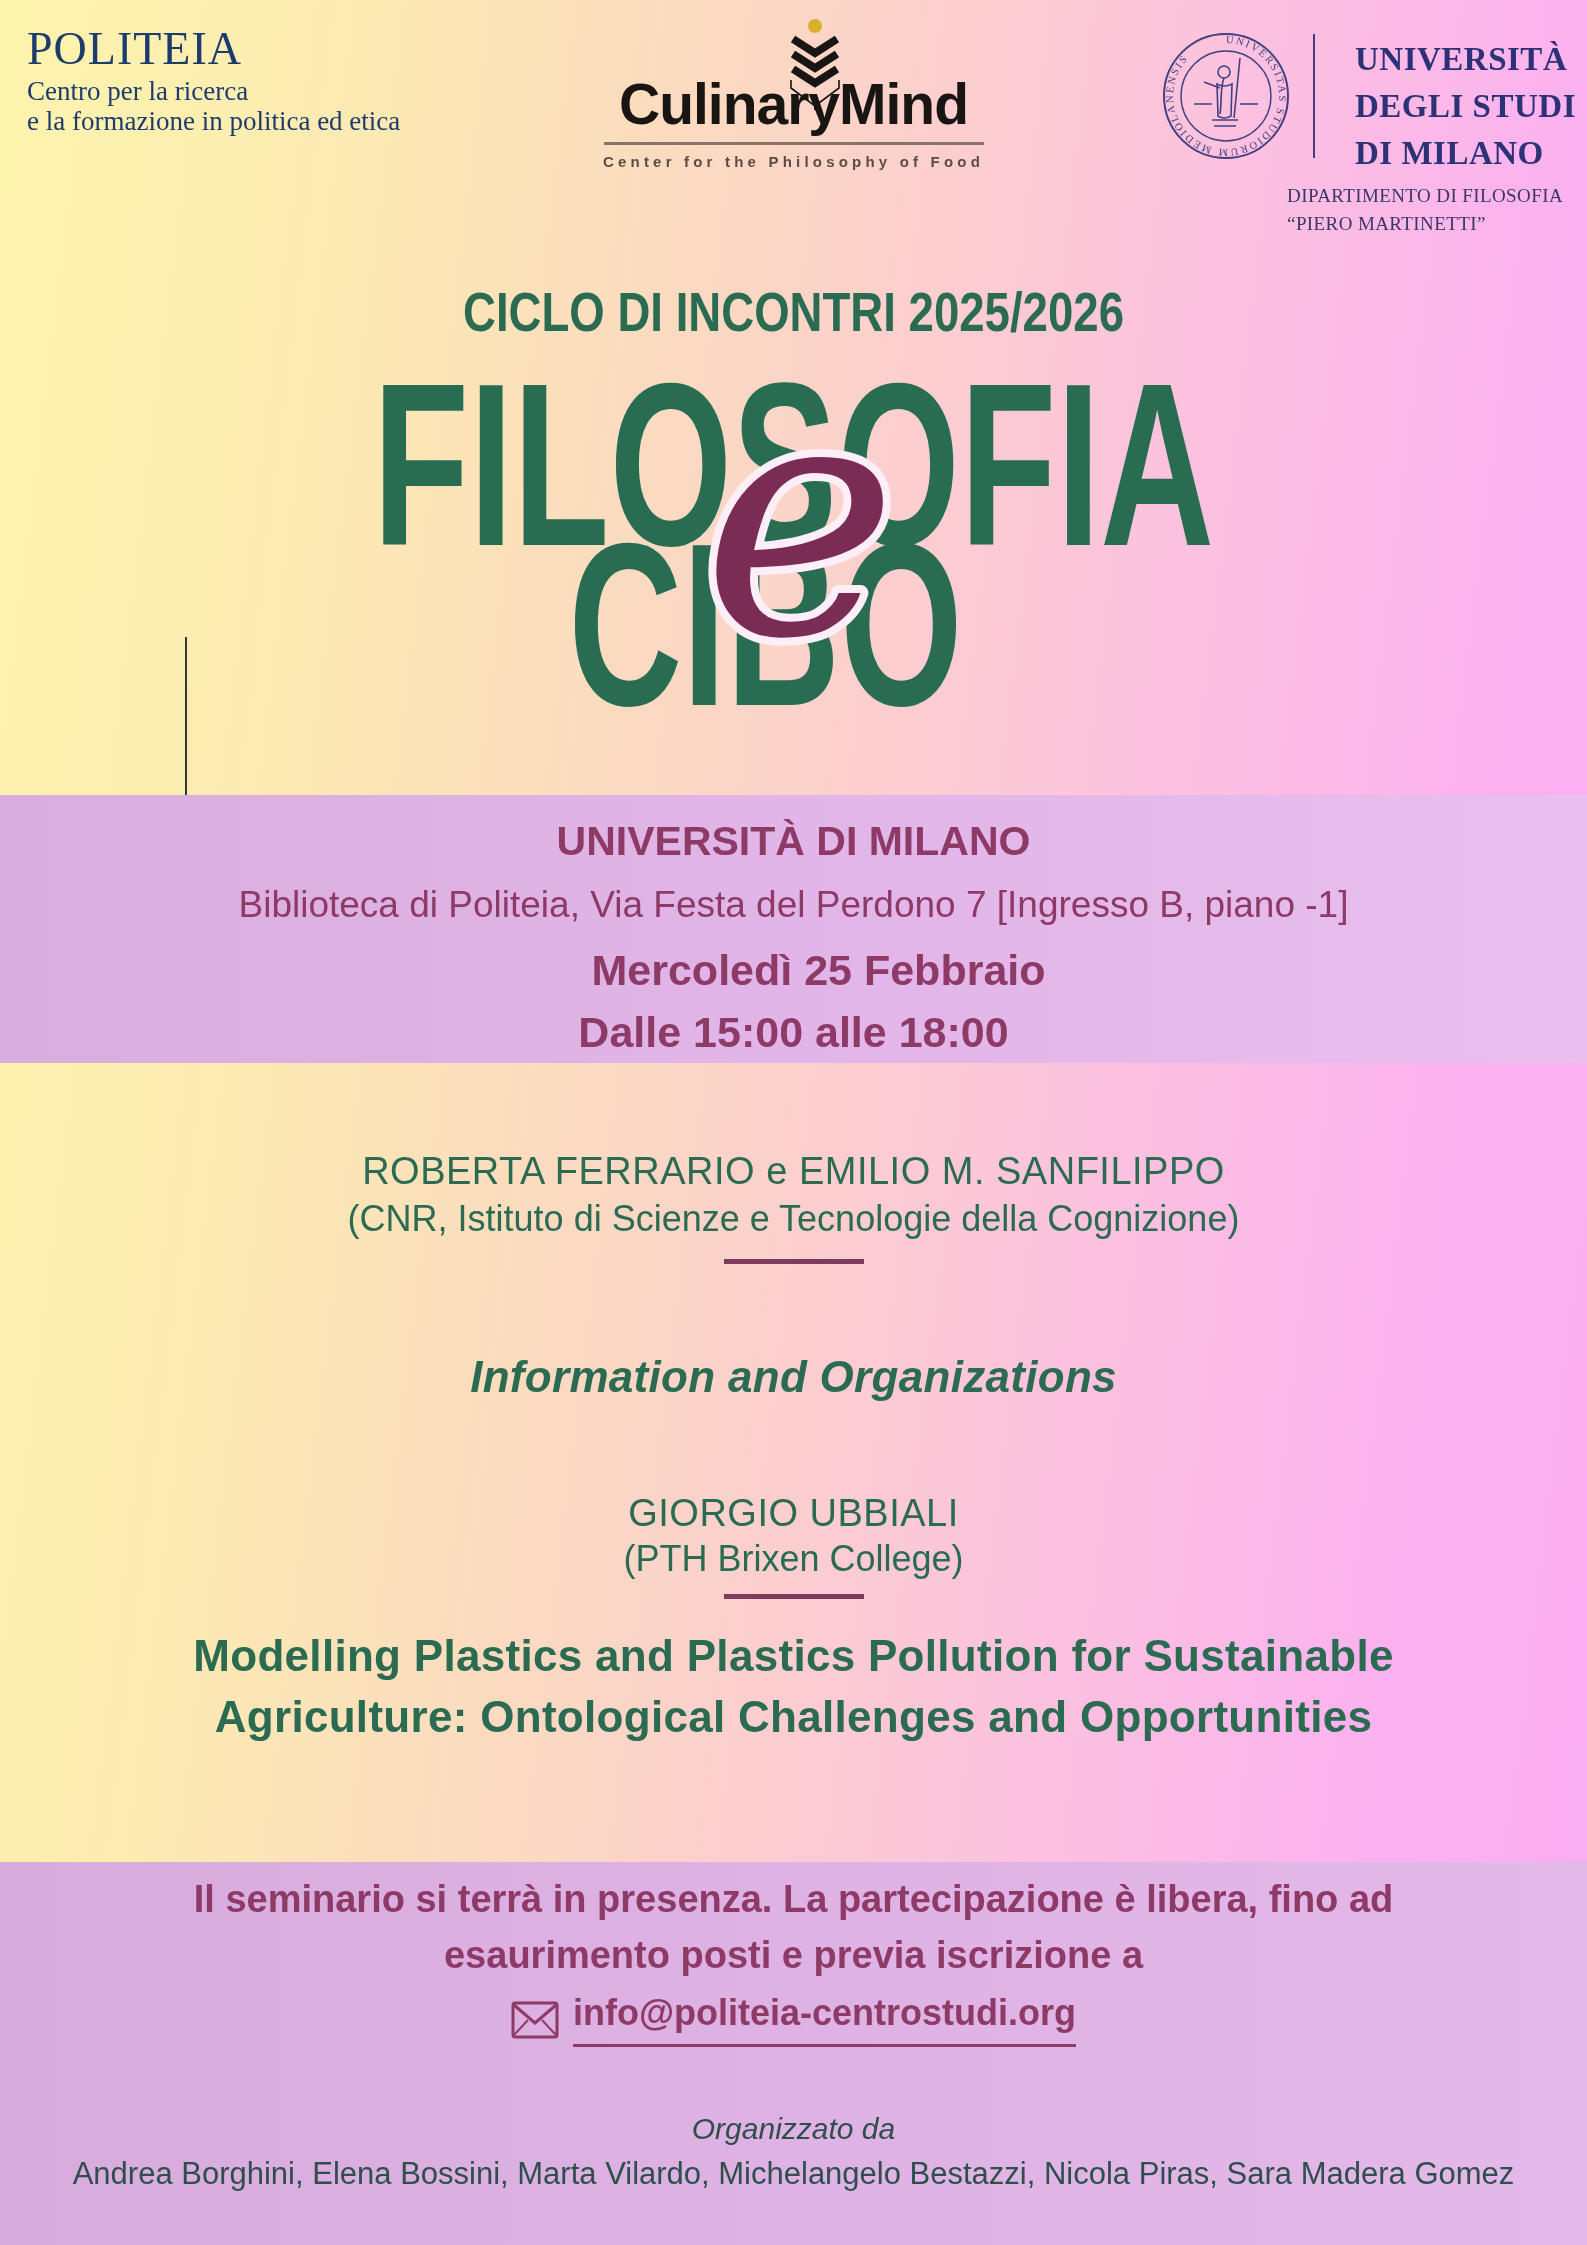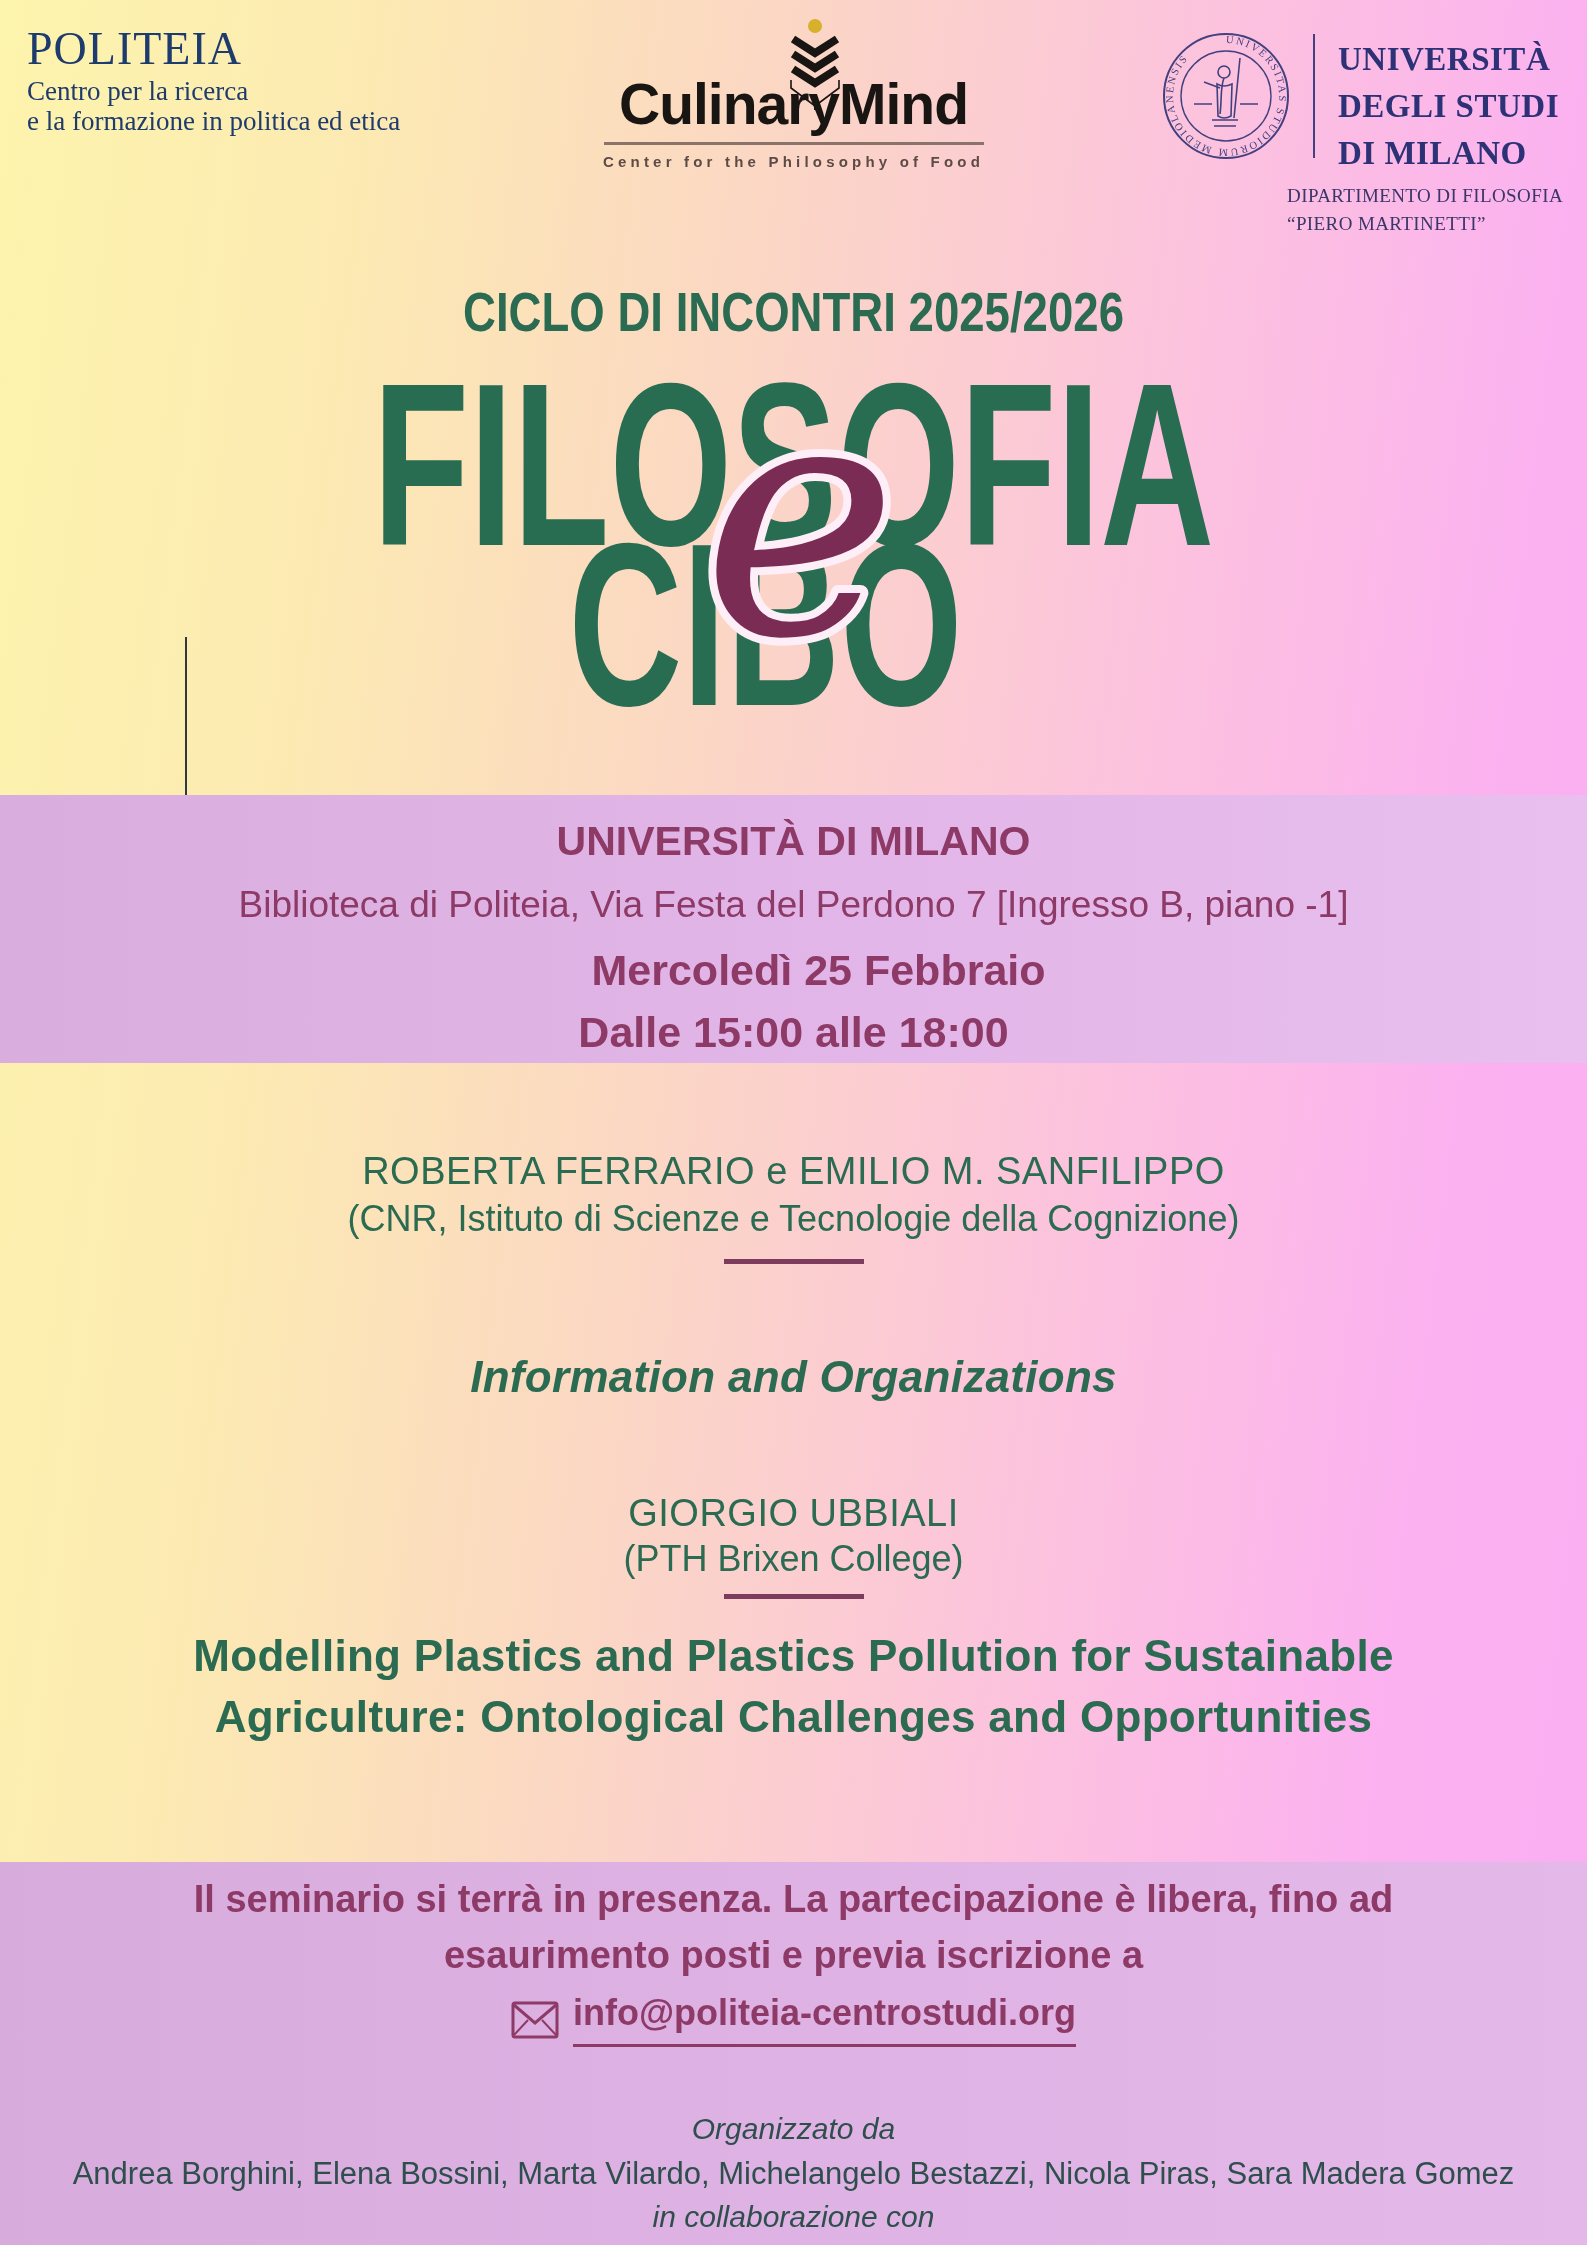--- a/index.html
+++ b/index.html
@@ -12,21 +12,21 @@
   .politeia-block{position:absolute;left:27px;top:22px;color:#1d3b6d;font-family:"Liberation Serif",serif;}
   .politeia-title{font-size:46px;letter-spacing:1px;line-height:54px;}
   .politeia-sub{font-size:27px;line-height:30px;}
   .cm-block{position:absolute;left:50%;top:12px;transform:translateX(-50%);width:640px;text-align:center;}
   .cm-wheat{position:absolute;left:308px;top:6px;}
   .cm-name{margin-top:60px;font-size:57px;font-weight:bold;color:#181512;letter-spacing:-1px;line-height:64px;}
   .cm-rule{width:380px;height:3px;background:#8a7469;margin:6px auto 8px auto;}
   .cm-tagline{font-size:15px;font-weight:bold;letter-spacing:4.2px;color:#5c4a45;}
   .uni-block{position:absolute;left:1160px;top:30px;width:420px;height:140px;}
   .uni-divider{position:absolute;left:153px;top:4px;width:2px;height:124px;background:#43407f;}
-  .uni-text{position:absolute;left:178px;top:6px;font-family:"Liberation Serif",serif;font-weight:bold;
+  .uni-text{position:absolute;left:195px;top:6px;font-family:"Liberation Serif",serif;font-weight:bold;
     font-size:33px;line-height:47px;color:#2d3175;letter-spacing:0.5px;}
   .dept-block{position:absolute;right:24px;top:182px;text-align:left;font-family:"Liberation Serif",serif;
     font-size:19px;line-height:28px;color:#3a3668;letter-spacing:0.4px;}
 
   
   .series-title{top:284px;font-size:49px;font-weight:bold;color:#2a6b51;transform:scale(0.93,1.12);}
   .big-title{font-weight:bold;color:#286c52;font-size:232px;line-height:232px;letter-spacing:0;}
   .big-title-1{top:349px;transform:scaleX(0.68);}
   .big-title-2{top:509px;transform:scaleX(0.68) translateX(-41px);}
   .title-e-svg{position:absolute;left:700px;top:428px;}
@@ -161,16 +161,15 @@
   <div class="center email-row">
     <svg width="48" height="38" viewBox="0 0 48 38">
       <rect x="2" y="2" width="44" height="34" rx="2" fill="none" stroke="#8d3a67" stroke-width="3"></rect>
       <path d="M3 4 L24 22 L45 4" fill="none" stroke="#8d3a67" stroke-width="3"></path>
       <path d="M3 34 L17 19 M45 34 L31 19" fill="none" stroke="#8d3a67" stroke-width="2"></path>
     </svg>
     <a href="#" class="email-link">info@politeia-centrostudi.org</a>
   </div>
   <div class="center credits org-label">Organizzato da</div>
   <div class="center credits org-names">Andrea Borghini, Elena Bossini, Marta Vilardo, Michelangelo Bestazzi, Nicola Piras, Sara Madera Gomez</div>
-  <div class="center credits collab-label">in collaborazione con</div>
   <div class="center credits collab-name">POLITEIA</div>
 
 </div>
 
 </body></html>

